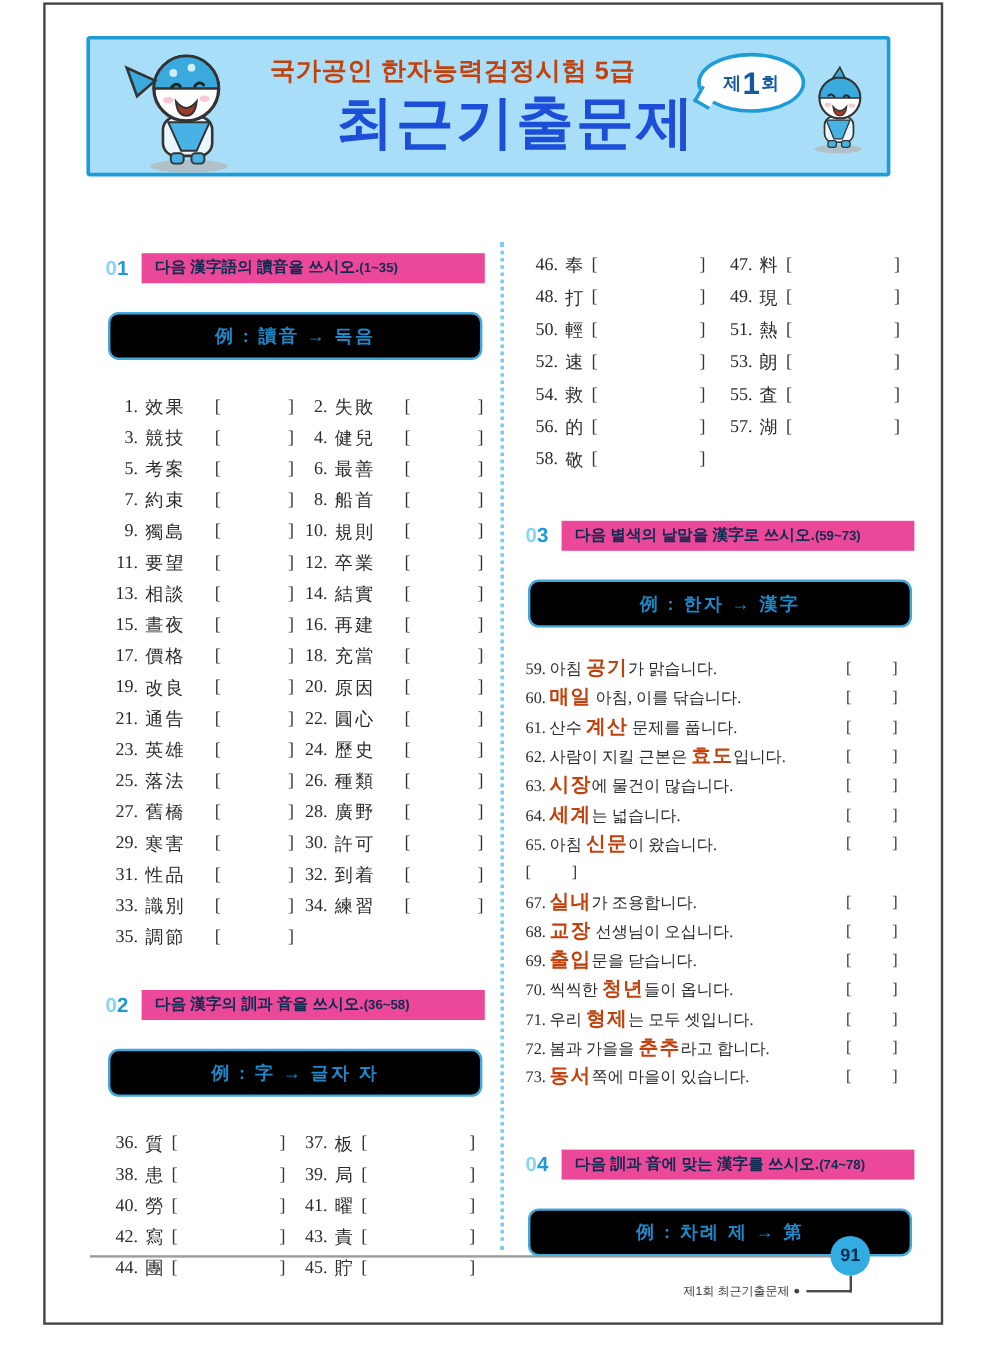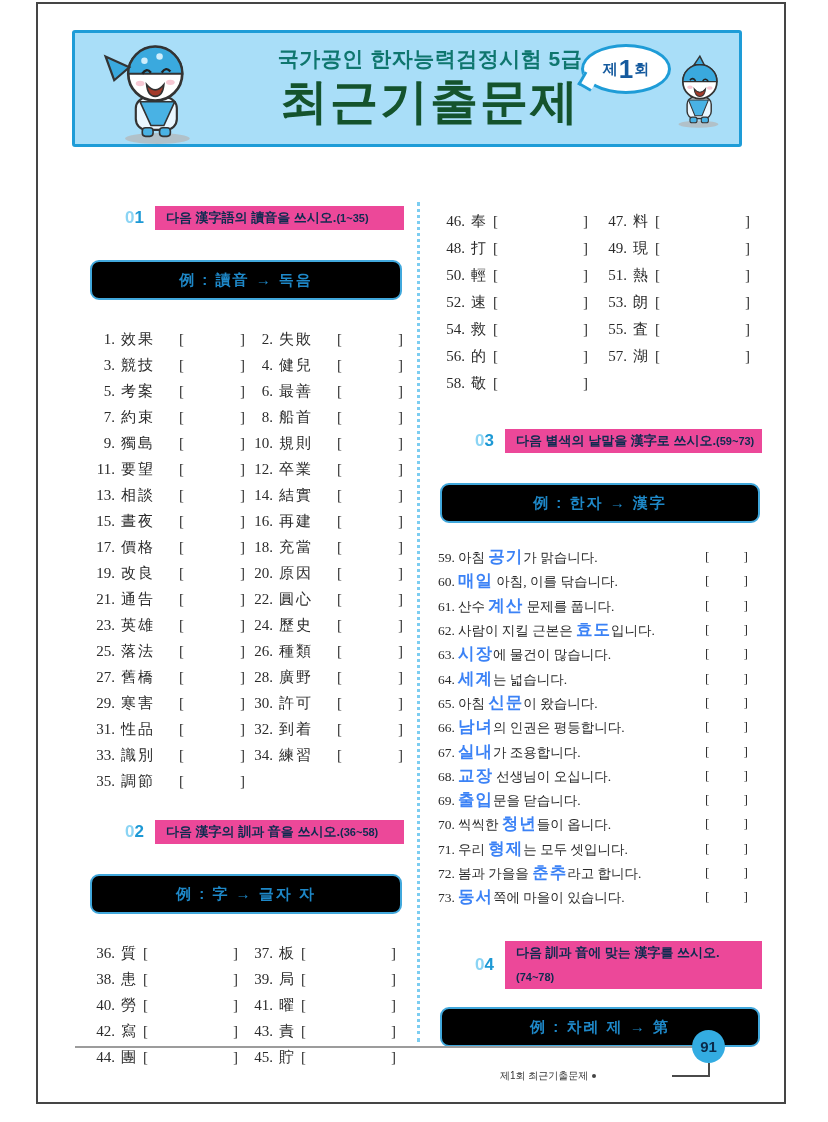--- a/index.html
+++ b/index.html
@@ -7,46 +7,46 @@
     width:828px;height:1122px;position:relative;background:#ffffff;
     font-family:"Liberation Serif","DejaVu Serif",serif;color:#222;
     overflow:hidden;
   }
   .frame{position:absolute;left:36px;top:2px;width:750px;height:1102px;
     border:2px solid #454545;box-sizing:border-box;background:#fff;}
 
   
   .banner{position:absolute;left:72px;top:30px;width:670px;height:117px;
     background:#a9def8;border:3px solid #1e9cd7;box-sizing:border-box;border-radius:3px;}
-  .b-subtitle{position:absolute;left:150px;top:12px;width:410px;text-align:center;
+  .b-subtitle{position:absolute;left:150px;top:12px;width:410px;
     font-family:"Liberation Sans",sans-serif;font-weight:bold;font-size:21px;
-    color:#0f766e;letter-spacing:.5px;}
+    color:#c2410c;letter-spacing:.5px;}
   .b-title{position:absolute;left:140px;top:37px;width:430px;text-align:center;
     font-family:"Liberation Sans",sans-serif;font-weight:bold;font-size:48px;
-    color:#14532d;letter-spacing:2px;}
+    color:#1d4ed8;letter-spacing:2px;}
   .badge{position:absolute;left:506px;top:11px;width:90px;height:50px;background:#fff;
     border:3px solid #1e9cd7;border-radius:50%;box-sizing:border-box;
     display:flex;align-items:center;justify-content:center;
     font-family:"Liberation Sans",sans-serif;font-weight:bold;color:#155a9e;}
   .badge::after{content:"";position:absolute;left:-4px;bottom:2px;width:12px;height:12px;
     background:#fff;border-left:3px solid #1e9cd7;border-bottom:3px solid #1e9cd7;
     transform:rotate(30deg);}
   .badge .b1{font-size:15px;}
   .badge .bnum{font-size:26px;margin:0 1px;}
   .mascot{position:absolute;}
   .mascot-l{left:14px;top:4px;width:126px;height:108px;}
   .mascot-r{left:588px;top:10px;width:78px;height:100px;transform:scaleX(-1);}
 
   
   .col-left{position:absolute;left:88px;top:200px;width:316px;}
   .col-right{position:absolute;left:438px;top:200px;width:324px;}
   .divider{position:absolute;left:417px;top:202px;height:840px;border-left:3px dotted #7ccdf1;}
 
   
-  .sec{display:flex;align-items:center;height:36px;margin-left:37px;}
+  .sec{display:flex;align-items:flex-end;height:36px;}
   .sec-num{font-family:"Liberation Sans",sans-serif;font-weight:bold;font-size:17px;
     width:30px;flex:0 0 30px;line-height:24px;}
   .sec-num .n0{color:#8bd4f4;}
   .sec-num .n1{color:#1d99d5;}
   .sec-bar{flex:1;background:#ec4899;color:#0e2b50;font-family:"Liberation Sans",sans-serif;
     font-weight:bold;font-size:13px;line-height:24px;padding:0 6px 0 11px;box-sizing:border-box;}
   .sec-bar .rng{font-size:11px;}
 
   
   .exbox{border:2px solid #41a8dc;border-radius:9px;height:40px;margin:24px 2px 26px 2px;
@@ -67,32 +67,32 @@
   #q2b .qitem{height:27px;}
   #q2b{margin-top:8px;}
   #q1{margin-bottom:20px;}
   #q2a{}
 
   
   .slist{padding-right:14px;margin-bottom:38px;}
   .sitem{display:flex;align-items:center;height:24.3px;font-size:13.5px;color:#2b2b2b;}
   .stext{flex:1;white-space:nowrap;overflow:hidden;}
   .snum{margin-right:3px;}
-  .hl{font-family:"Liberation Sans",sans-serif;font-weight:bold;color:#3b82f6;
+  .hl{font-family:"Liberation Sans",sans-serif;font-weight:bold;color:#c2410c;
     font-size:16.5px;letter-spacing:1px;}
   .sgap{flex:0 0 34px;}
 
   
   .rule{position:absolute;left:75px;top:1046px;width:618px;border-top:2px solid #9c9c9c;}
   .pagebadge{position:absolute;left:692px;top:1030px;width:33px;height:33px;border-radius:50%;
     background:#33ace2;display:flex;align-items:center;justify-content:center;
     font-family:"Liberation Sans",sans-serif;font-weight:bold;font-size:15px;color:#0b2a4a;}
   .conn{position:absolute;left:672px;top:1063px;width:36px;height:12px;
     border-right:2px solid #4a4a4a;border-bottom:2px solid #4a4a4a;}
-  .flabel{position:absolute;left:500px;top:1069px;width:166px;text-align:left;
+  .flabel{position:absolute;left:500px;top:1069px;width:166px;text-align:right;
     font-family:"Liberation Sans",sans-serif;font-size:10px;color:#333;}
   .fdot{display:inline-block;width:4px;height:4px;border-radius:50%;background:#444;
     vertical-align:middle;margin-left:4px;}
 </style>
 </head>
 <body>
 
 <div class="frame"></div>
 
 <div class="banner">
@@ -612,21 +612,20 @@
         <span class="sgap"></span>
         <span class="brk">]</span>
       </div>
       <div class="sitem">
         <span class="stext"><span class="snum">65.</span>아침 <span class="hl">신문</span>이 왔습니다.</span>
         <span class="brk">[</span>
         <span class="sgap"></span>
         <span class="brk">]</span>
       </div>
       <div class="sitem">
-        <span class="stext"><span class="snum">66.</span><span class="hl">남녀</span>의 인권은 평등합니다.</span>
         <span class="brk">[</span>
         <span class="sgap"></span>
         <span class="brk">]</span>
       </div>
       <div class="sitem">
         <span class="stext"><span class="snum">67.</span><span class="hl">실내</span>가 조용합니다.</span>
         <span class="brk">[</span>
         <span class="sgap"></span>
         <span class="brk">]</span>
       </div>

